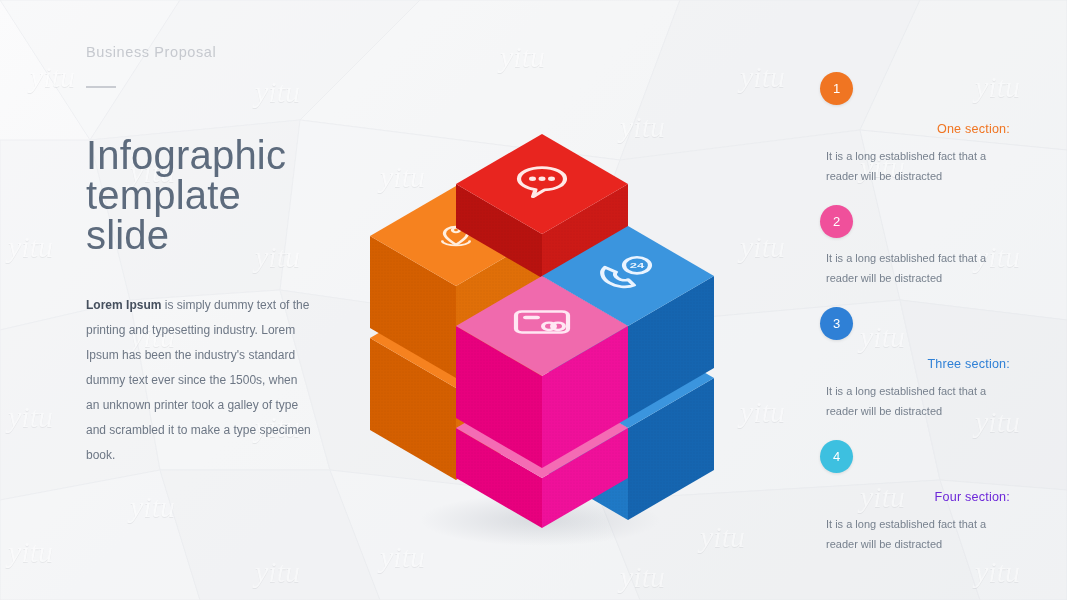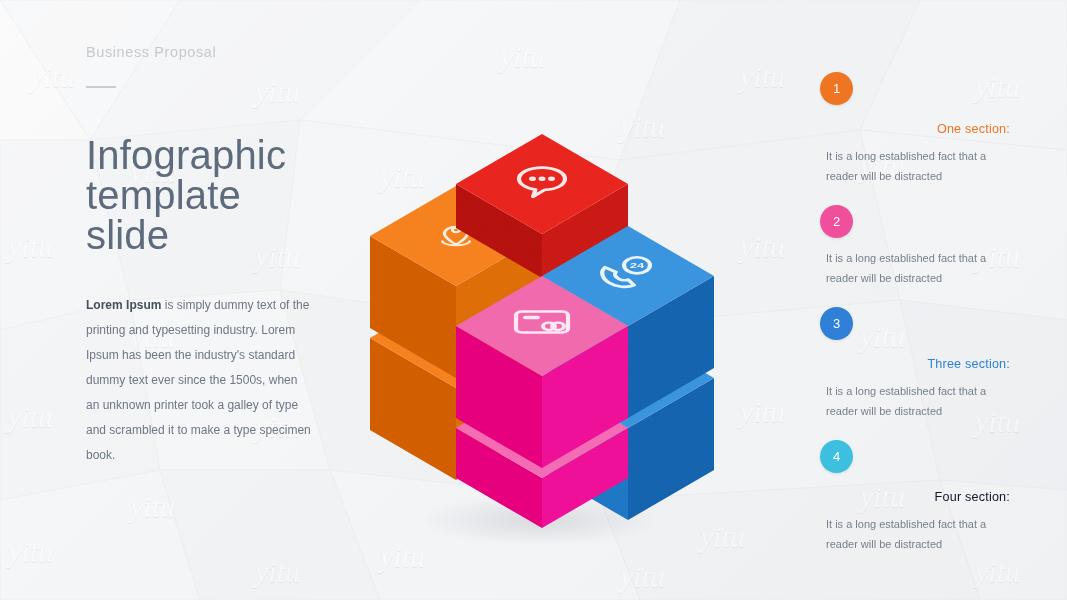--- a/index.html
+++ b/index.html
@@ -283,18 +283,18 @@
         <span>3</span>
       </div>
       <div class="sec-title" style="color:#2f80d6;">Three  section:</div>
       <div class="sec-body">It is a long established fact that a reader will be distracted</div>
     </div>
 
     <div class="sec">
       <div class="sec-badge" style="background:#3dc0e0;">
         <span>4</span>
       </div>
-      <div class="sec-title" style="color:#0f172a;">Four  section:</div>
+      <div class="sec-title" style="color:#6d28d9;">Four  section:</div>
       <div class="sec-body">It is a long established fact that a reader will be distracted</div>
     </div>
 
   </div>
 </div>
 
 </body></html>

